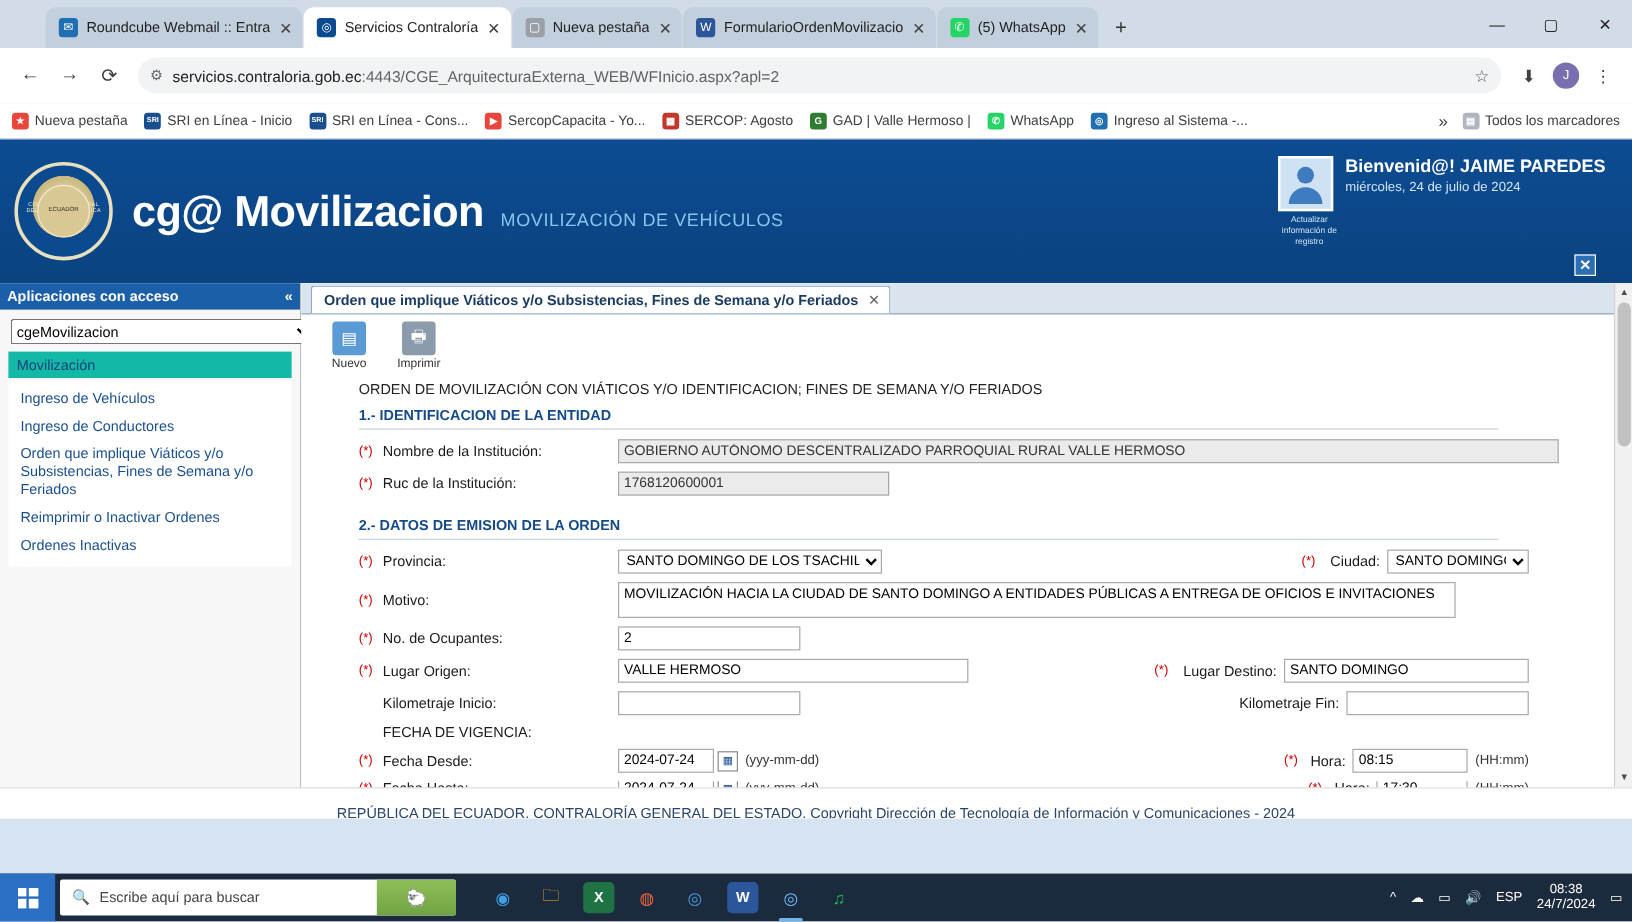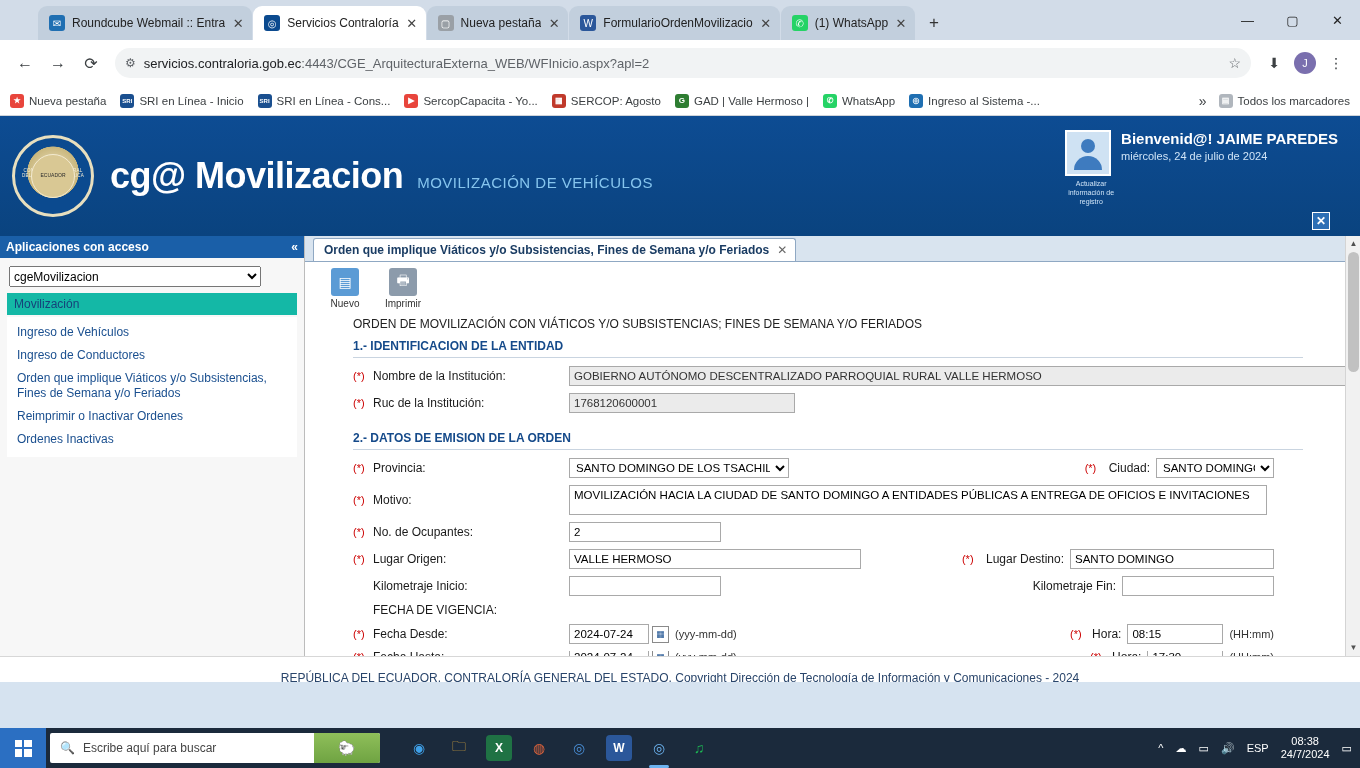--- a/index.html
+++ b/index.html
@@ -134,21 +134,21 @@
   .welcome .wtext .line1 { font-size: 15px; font-weight: bold; color: #fff; }
   .welcome .wtext .line2 { font-size: 11px; color: #cfe4f7; margin-top: 3px; }
   .closebtn {
     position: absolute; right: 30px; bottom: 6px; width: 18px; height: 18px;
     background: #2d6fb5; border: 1px solid #fff; color: #fff;
     font-size: 12px; line-height: 16px; text-align: center; font-weight: bold;
   }
 
   .body-area { display: flex; height: 420px; }
 
-  .sidebar { width: 305px; background: #f7f7f7; border-right: 1px solid #bcbcbc; position: relative; }
+  .sidebar { width: 251px; background: #f7f7f7; border-right: 1px solid #bcbcbc; position: relative; }
   .sidebar .sbhead {
     height: 22px; background: #1a5fa8; color: #fff; font-size: 12px; font-weight: bold;
     display: flex; align-items: center; justify-content: space-between; padding: 0 6px;
   }
   .sidebar select {
     width: 252px; margin: 8px 0 0 9px; height: 21px; font-size: 12px;
     font-family: "Liberation Sans", sans-serif;
   }
   .sidebar .grouphead {
     margin: 6px 7px 0 7px; padding: 4px 7px; background: #14b8a6;
@@ -258,21 +258,21 @@
       <span class="tablabel">Nueva pestaña</span>
       <span class="tabclose">✕</span>
     </div>
     <div class="tab">
       <span class="favicon" style="background:#2b579a">W</span>
       <span class="tablabel">FormularioOrdenMovilizacio</span>
       <span class="tabclose">✕</span>
     </div>
     <div class="tab">
       <span class="favicon" style="background:#25d366">✆</span>
-      <span class="tablabel">(1) WhatsApp</span>
+      <span class="tablabel">(5) WhatsApp</span>
       <span class="tabclose">✕</span>
     </div>
     <div class="newtab">+</div>
     <div class="wincontrols">
       <div>—</div>
       <div>▢</div>
       <div>✕</div>
     </div>
   </div>
 
@@ -394,21 +394,21 @@
             <div class="ic" style="background:#5b9bd5">▤</div>
             <span>Nuevo</span>
           </div>
           <div class="toolbtn">
             <div class="ic" style="background:#8c9bab">🖶</div>
             <span>Imprimir</span>
           </div>
         </div>
 
         <div class="form">
-          <div class="formtitle">ORDEN DE MOVILIZACIÓN CON VIÁTICOS Y/O SUBSISTENCIAS; FINES DE SEMANA Y/O FERIADOS</div>
+          <div class="formtitle">ORDEN DE MOVILIZACIÓN CON VIÁTICOS Y/O IDENTIFICACION; FINES DE SEMANA Y/O FERIADOS</div>
 
           <div class="sectitle">1.- IDENTIFICACION DE LA ENTIDAD</div>
           <div class="hr"></div>
 
           <div class="row">
             <span class="req">(*)</span>
             <span class="lbl">Nombre de la Institución:</span>
             <input class="fi ro" style="width: 784px;" readonly="" value="GOBIERNO AUTÓNOMO DESCENTRALIZADO PARROQUIAL RURAL VALLE HERMOSO">
           </div>
 

